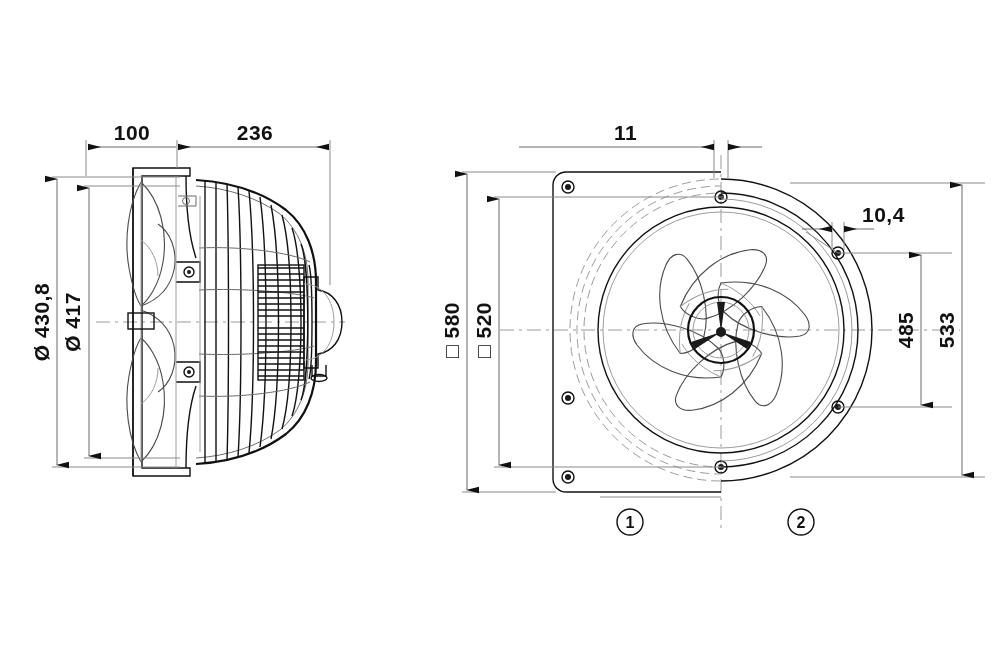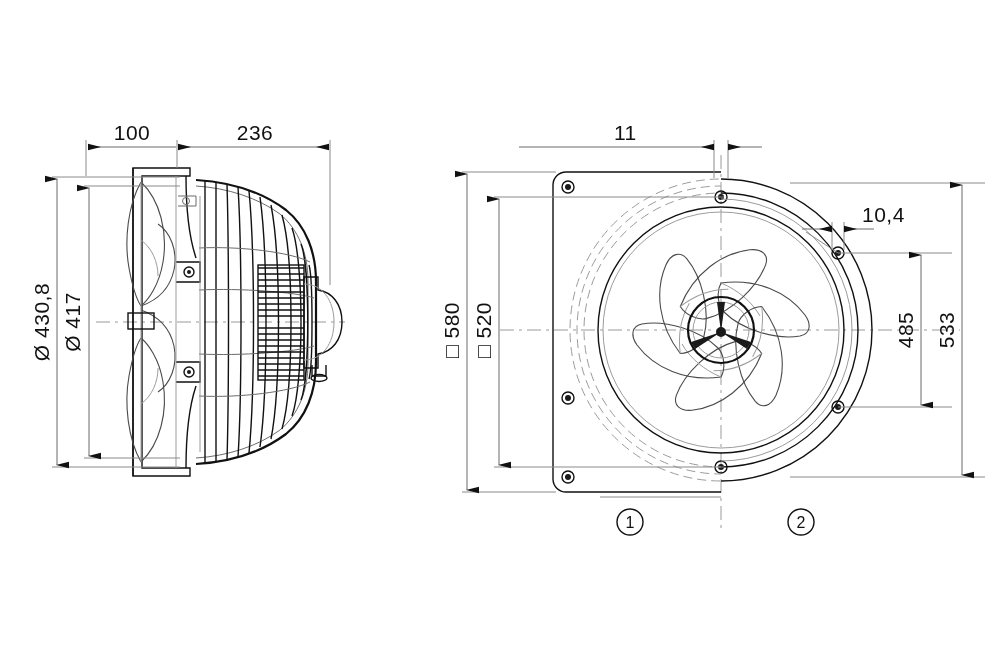--- a/index.html
+++ b/index.html
@@ -2,21 +2,21 @@
 <html><head>
 <meta charset="utf-8">
 <title>Axial Fan Technical Drawing</title>
 <style>
   html,body{margin:0;padding:0;background:#ffffff;}
   body{
     width:1000px;height:661px;overflow:hidden;
     font-family:"Liberation Sans", sans-serif;
     color:#111;
   }
-  #sheet{position:relative;width:1000px;height:661px;background:#fff;}
+  #sheet{position:relative;width:1000px;height:661px;background:#fff;font-weight:bold;}
   #sheet svg{display:block;position:absolute;top:0;left:0;}
   .dimtext{
     font-family:"Liberation Sans", sans-serif;
     font-size:21px;
     fill:#111;
     letter-spacing:0.5px;
   }
   .balloon-text{
     font-family:"Liberation Sans", sans-serif;
     font-size:16px;

